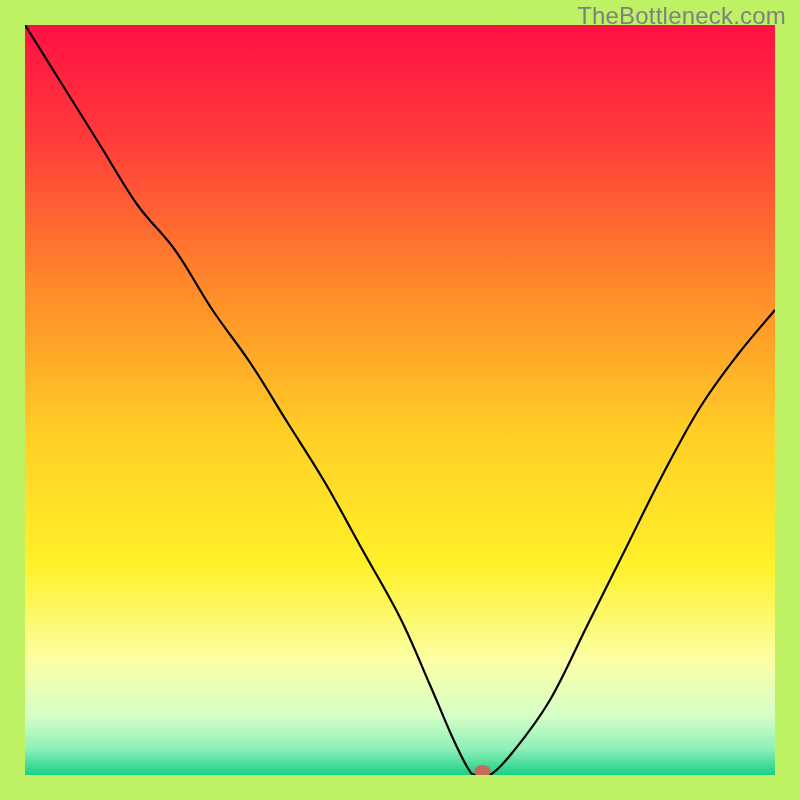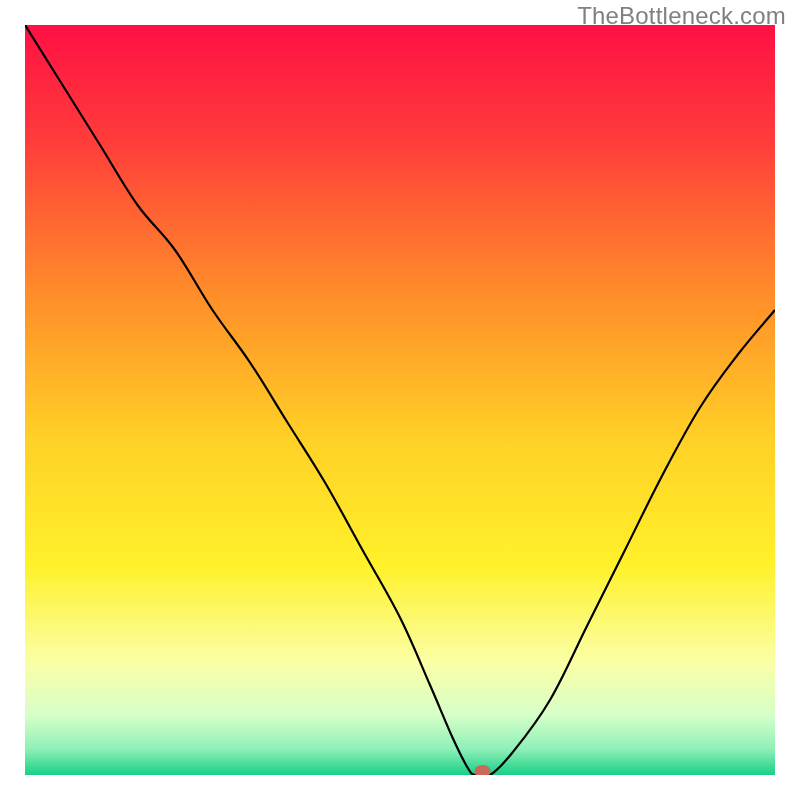--- a/index.html
+++ b/index.html
@@ -10,21 +10,21 @@
     background: #000;
     overflow: hidden;
     font-family: Arial, Helvetica, sans-serif;
   }
   .frame {
     position: absolute;
     left: 0;
     top: 0;
     width: 800px;
     height: 800px;
-    background: #ffffff;
+    background: #bef264;
   }
   .watermark {
     position: absolute;
     top: 2px;
     right: 14px;
     color: #808080;
     font-size: 24px;
     font-weight: 400;
     letter-spacing: 0.2px;
     z-index: 5;

